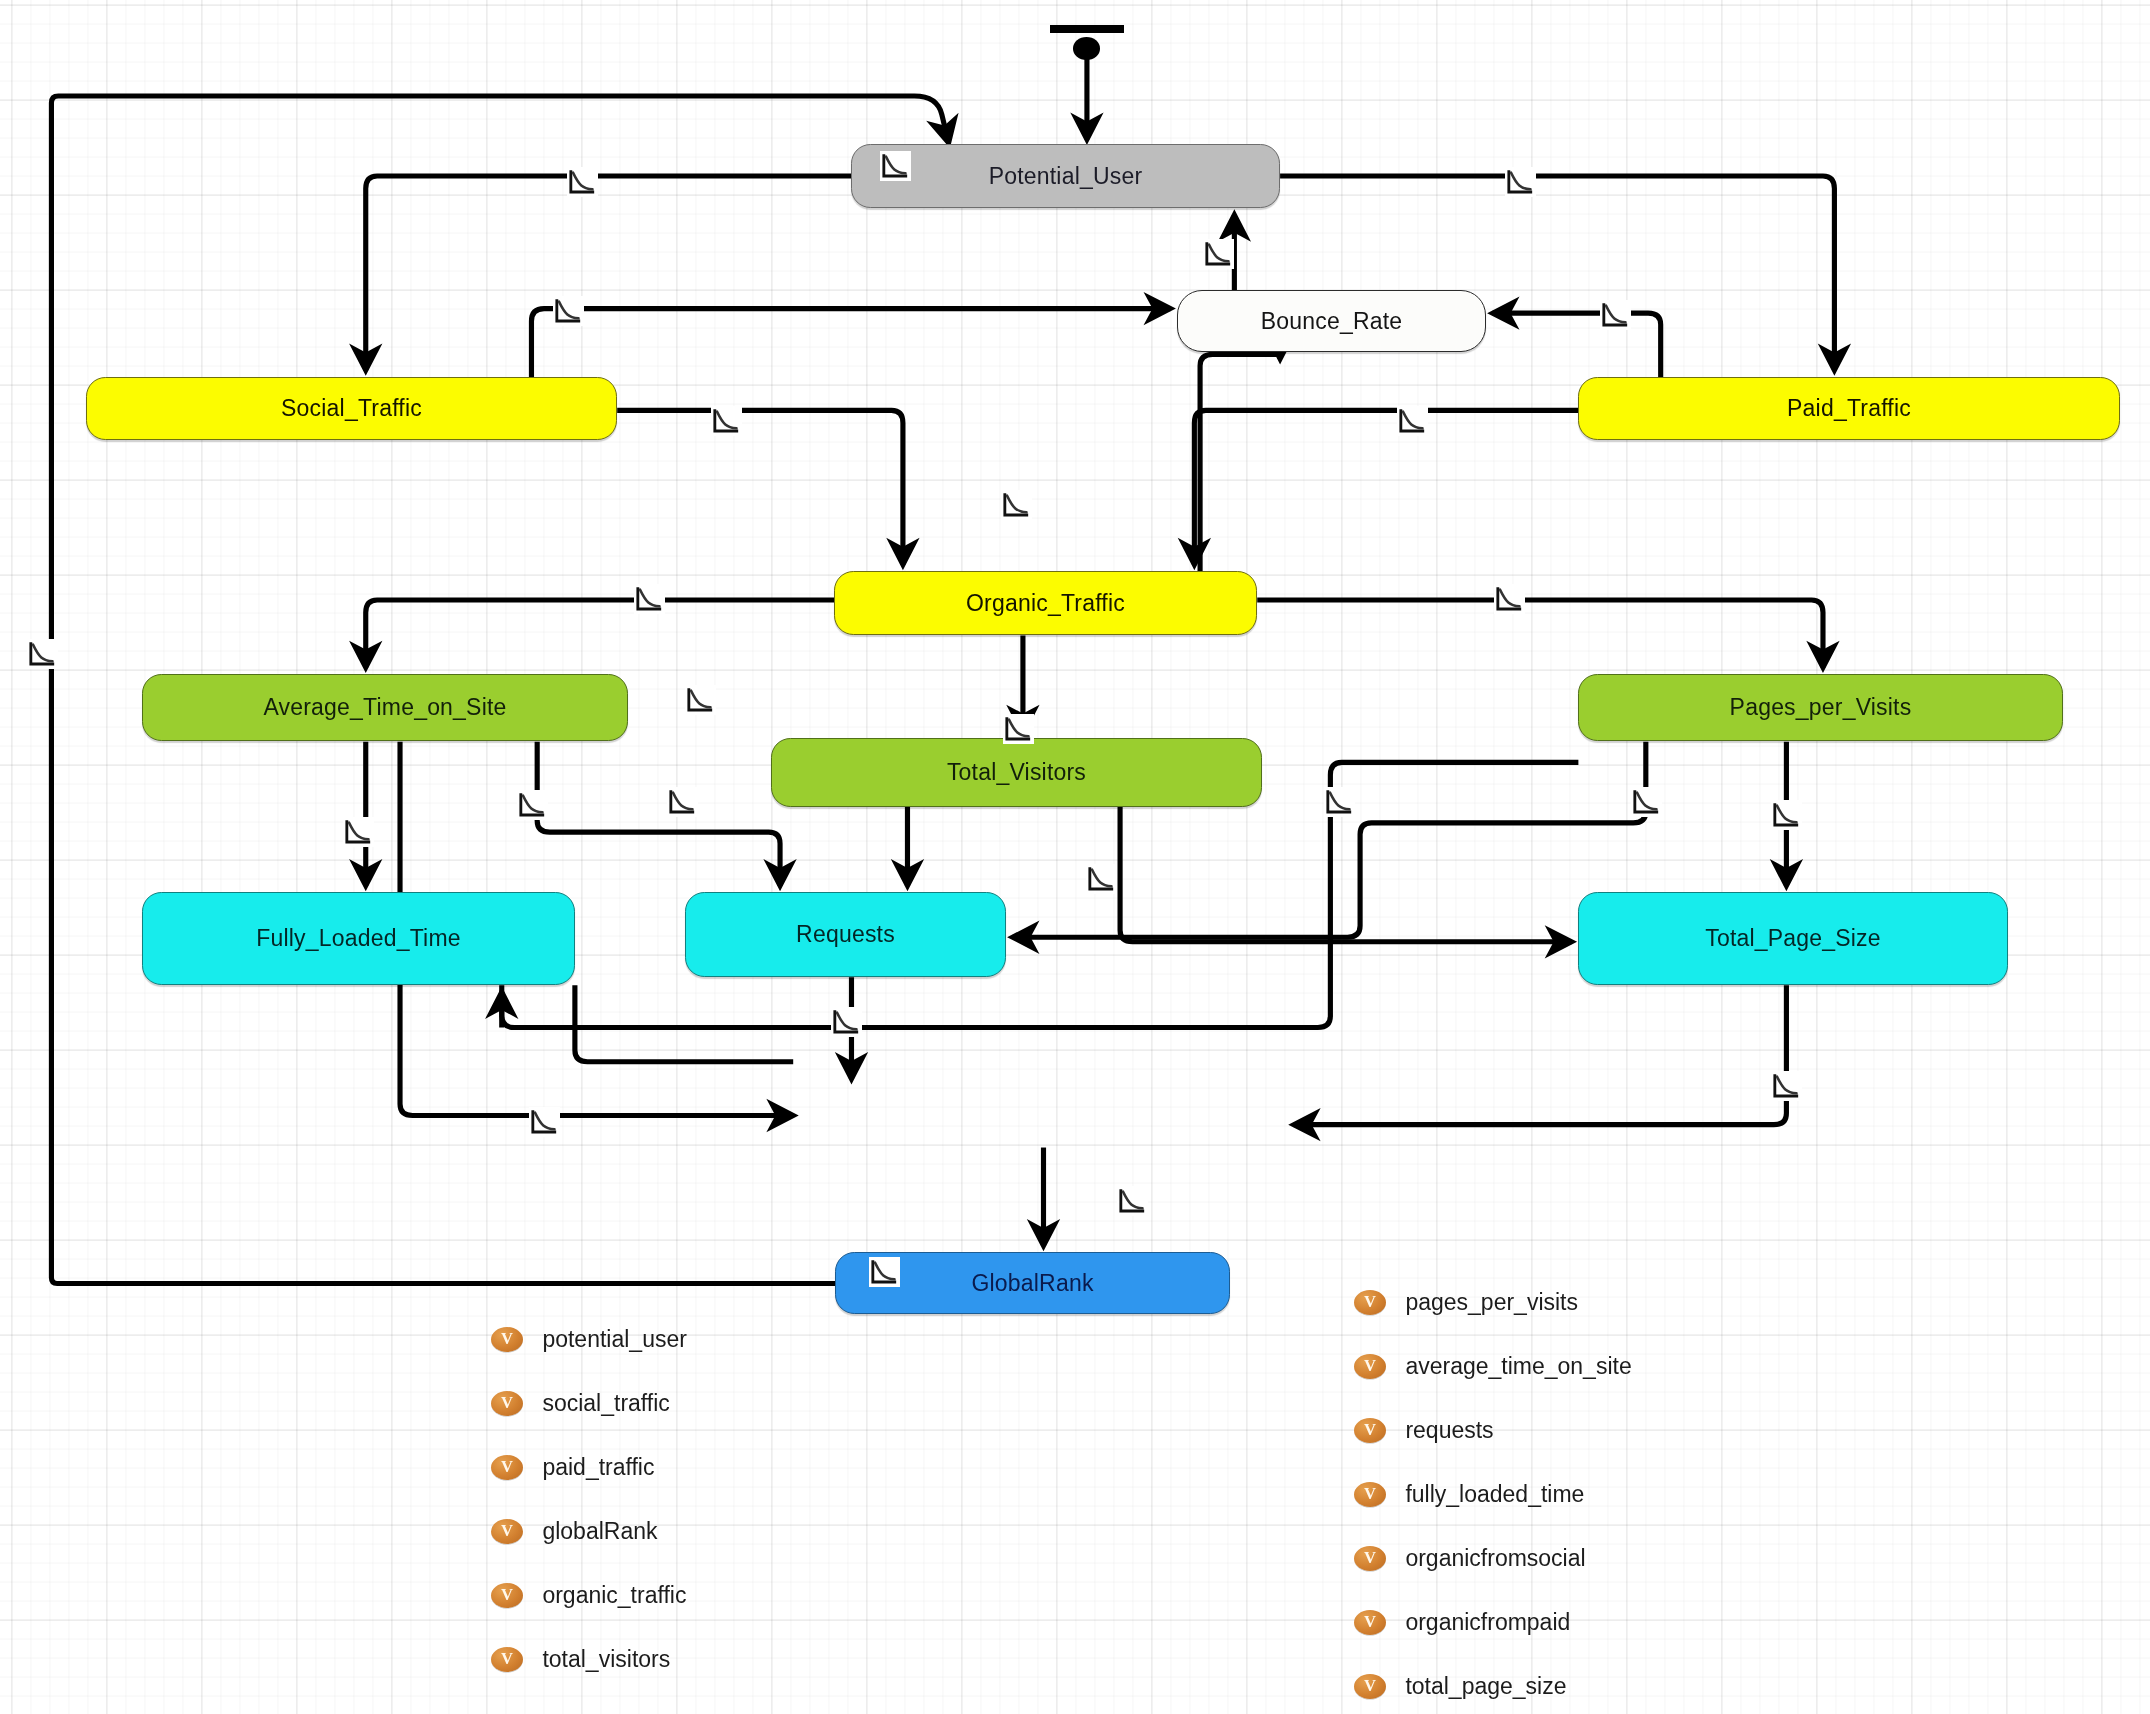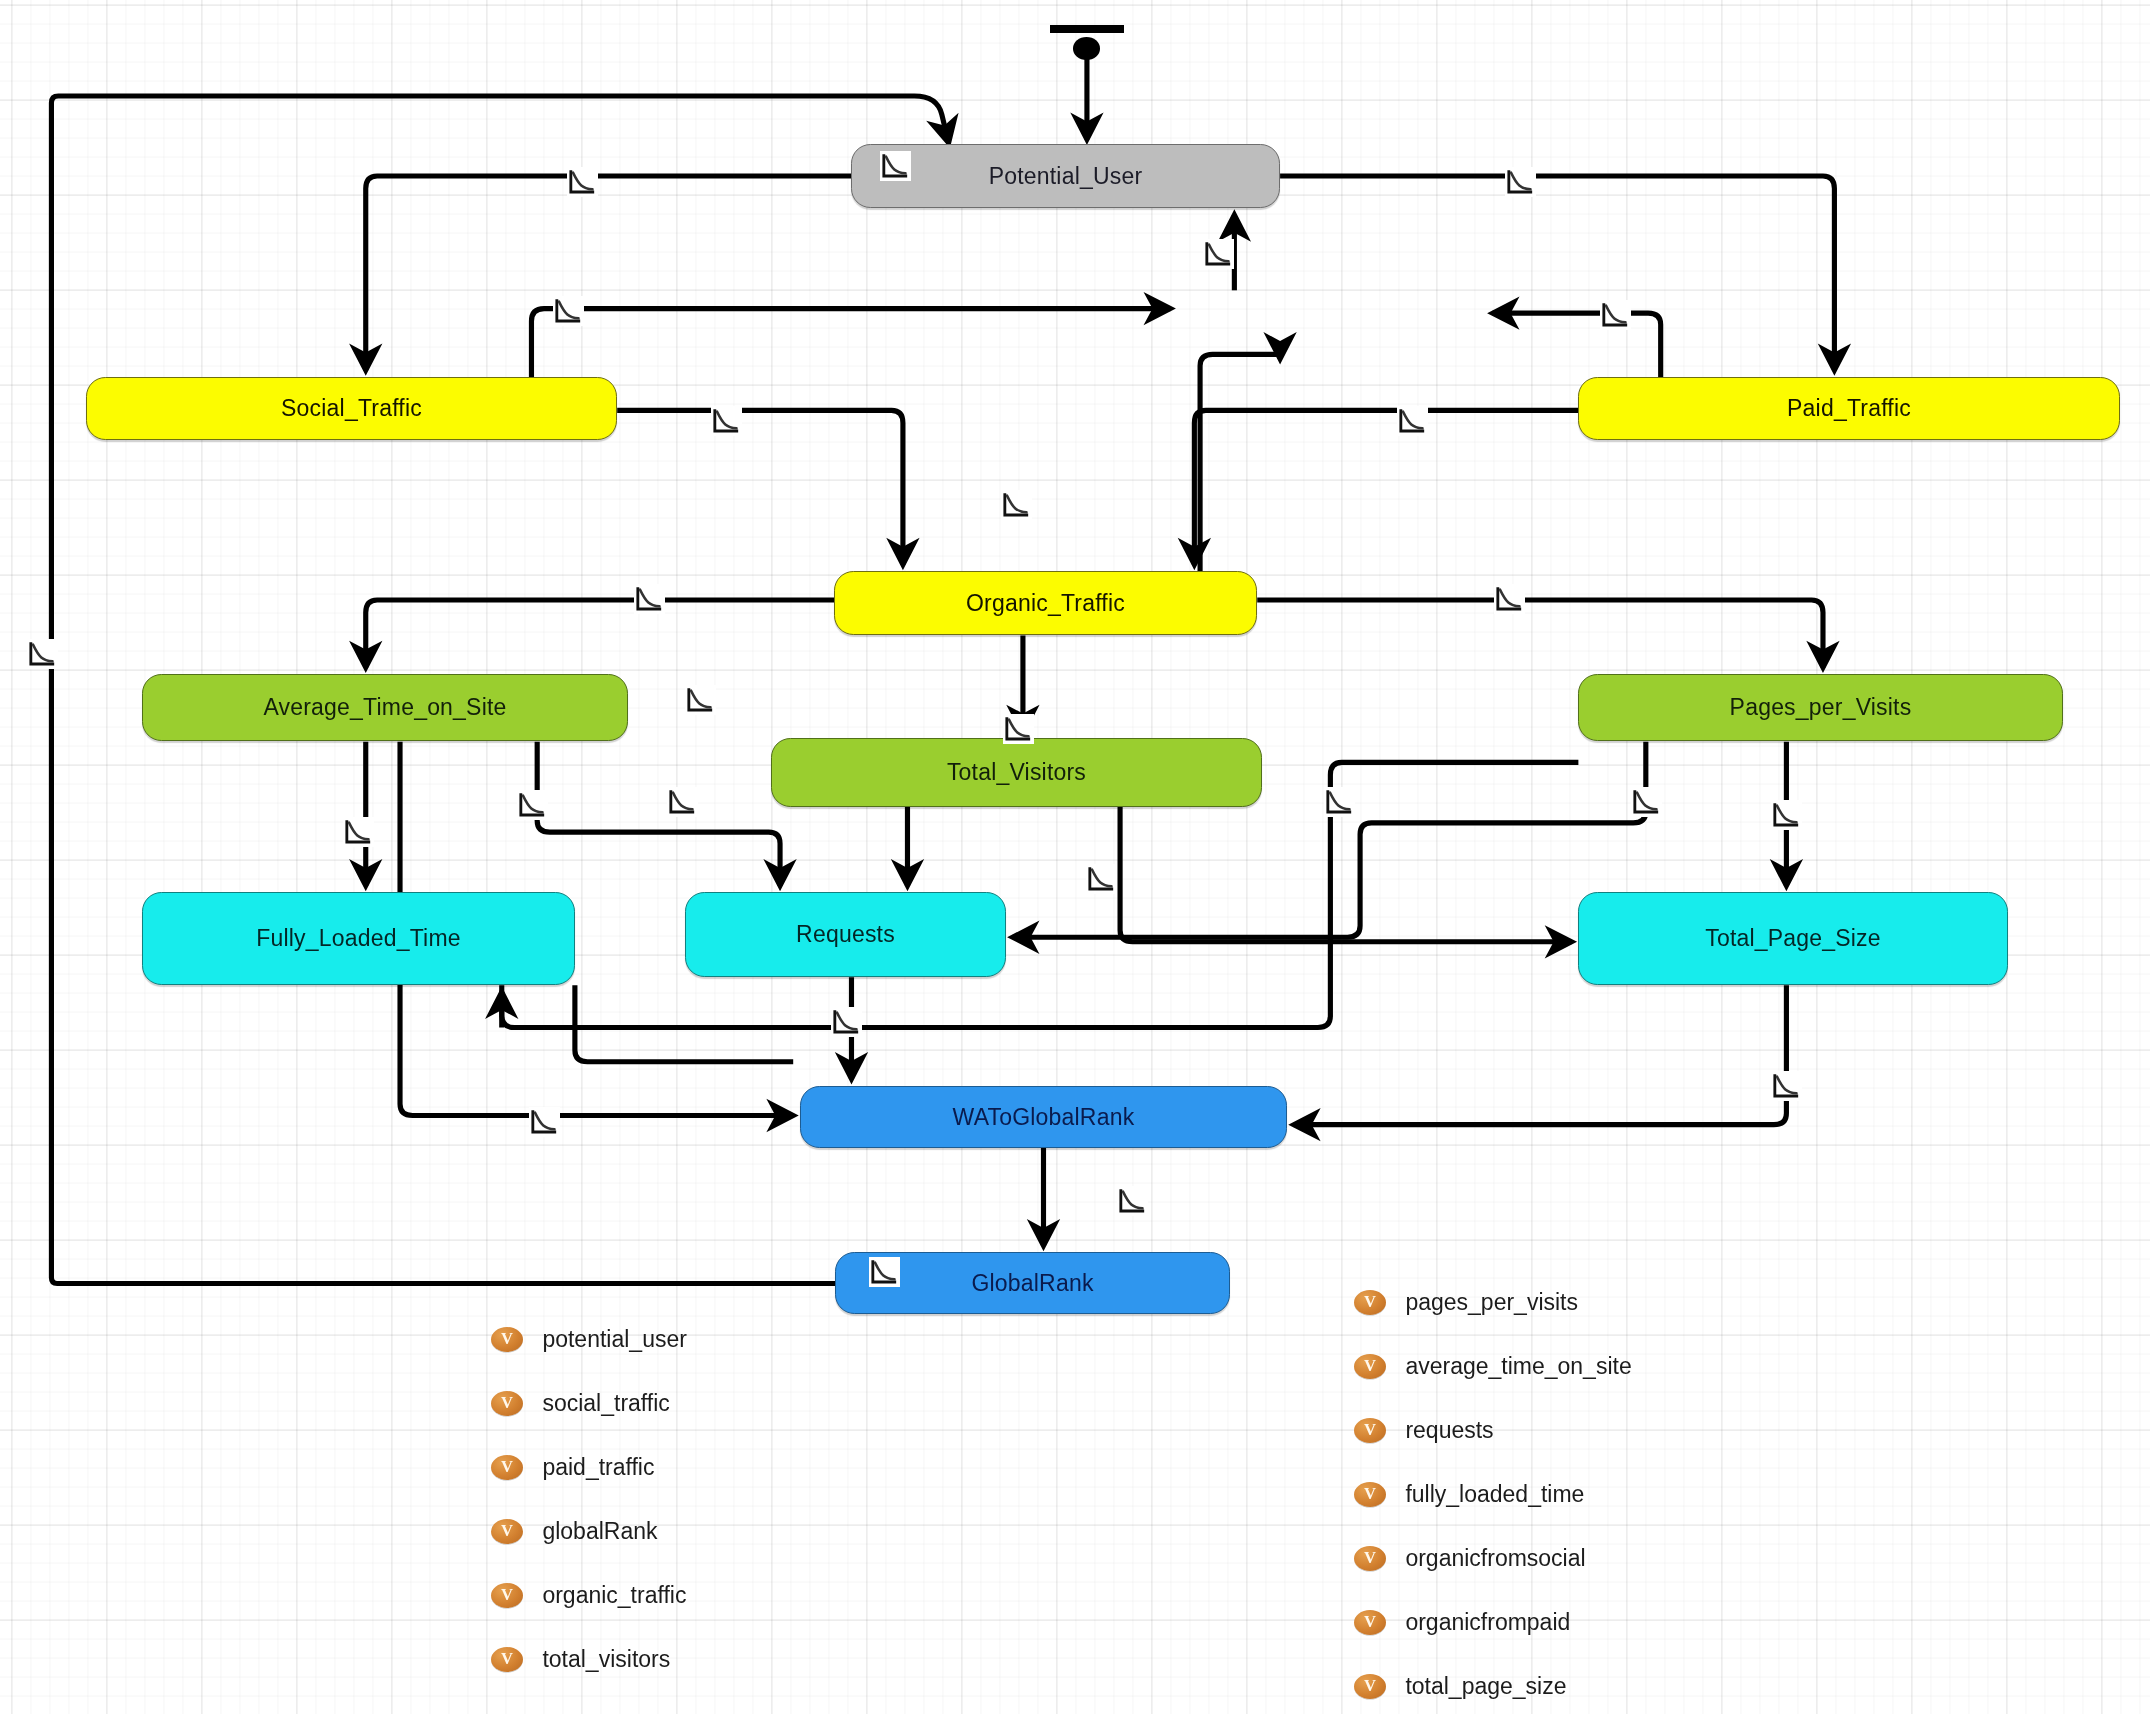--- a/index.html
+++ b/index.html
@@ -154,20 +154,23 @@
     <g fill="none" stroke="#000" stroke-width="9" stroke-linecap="butt" stroke-linejoin="round">
       <path d="M1006,1724 L1006,1838 Q1006,1858 1028,1858 L1388,1858"></path>
       <path d="M878,1724 L878,1798"></path>
     </g>
   </svg>
 
   <div class="node n-gray" style="left:851px;top:144px;width:429px;height:64px;">
     <span>Potential_User</span>
   </div>
 
+  <div class="node n-white" style="left:1177px;top:290px;width:309px;height:62px;">
+    <span>Bounce_Rate</span>
+  </div>
 
   <div class="node n-yellow" style="left:86px;top:377px;width:531px;height:63px;">
     <span>Social_Traffic</span>
   </div>
 
   <div class="node n-yellow" style="left:1578px;top:377px;width:542px;height:63px;">
     <span>Paid_Traffic</span>
   </div>
 
   <div class="node n-yellow" style="left:834px;top:571px;width:423px;height:64px;">
@@ -191,23 +194,20 @@
   </div>
 
   <div class="node n-cyan" style="left:685px;top:892px;width:321px;height:85px;">
     <span>Requests</span>
   </div>
 
   <div class="node n-cyan" style="left:1578px;top:892px;width:430px;height:93px;">
     <span>Total_Page_Size</span>
   </div>
 
-  <div class="node n-blue" style="left:800px;top:1086px;width:487px;height:62px;">
-    <span>WAToGlobalRank</span>
-  </div>
 
   <div class="node n-blue" style="left:835px;top:1252px;width:395px;height:62px;">
     <span>GlobalRank</span>
   </div>
 
   <div class="decor" style="left:567px;top:167px;">
     <svg width="31" height="30" viewBox="0 0 18 18">
         <path d="M2,2 L2,15 L16,15" stroke="#111" stroke-width="1.7" fill="none"></path>
         <path d="M3.3,3.4 C7,11 9,13 15,13.4" stroke="#333" stroke-width="1.5" fill="none" stroke-linecap="round"></path>
       </svg>

